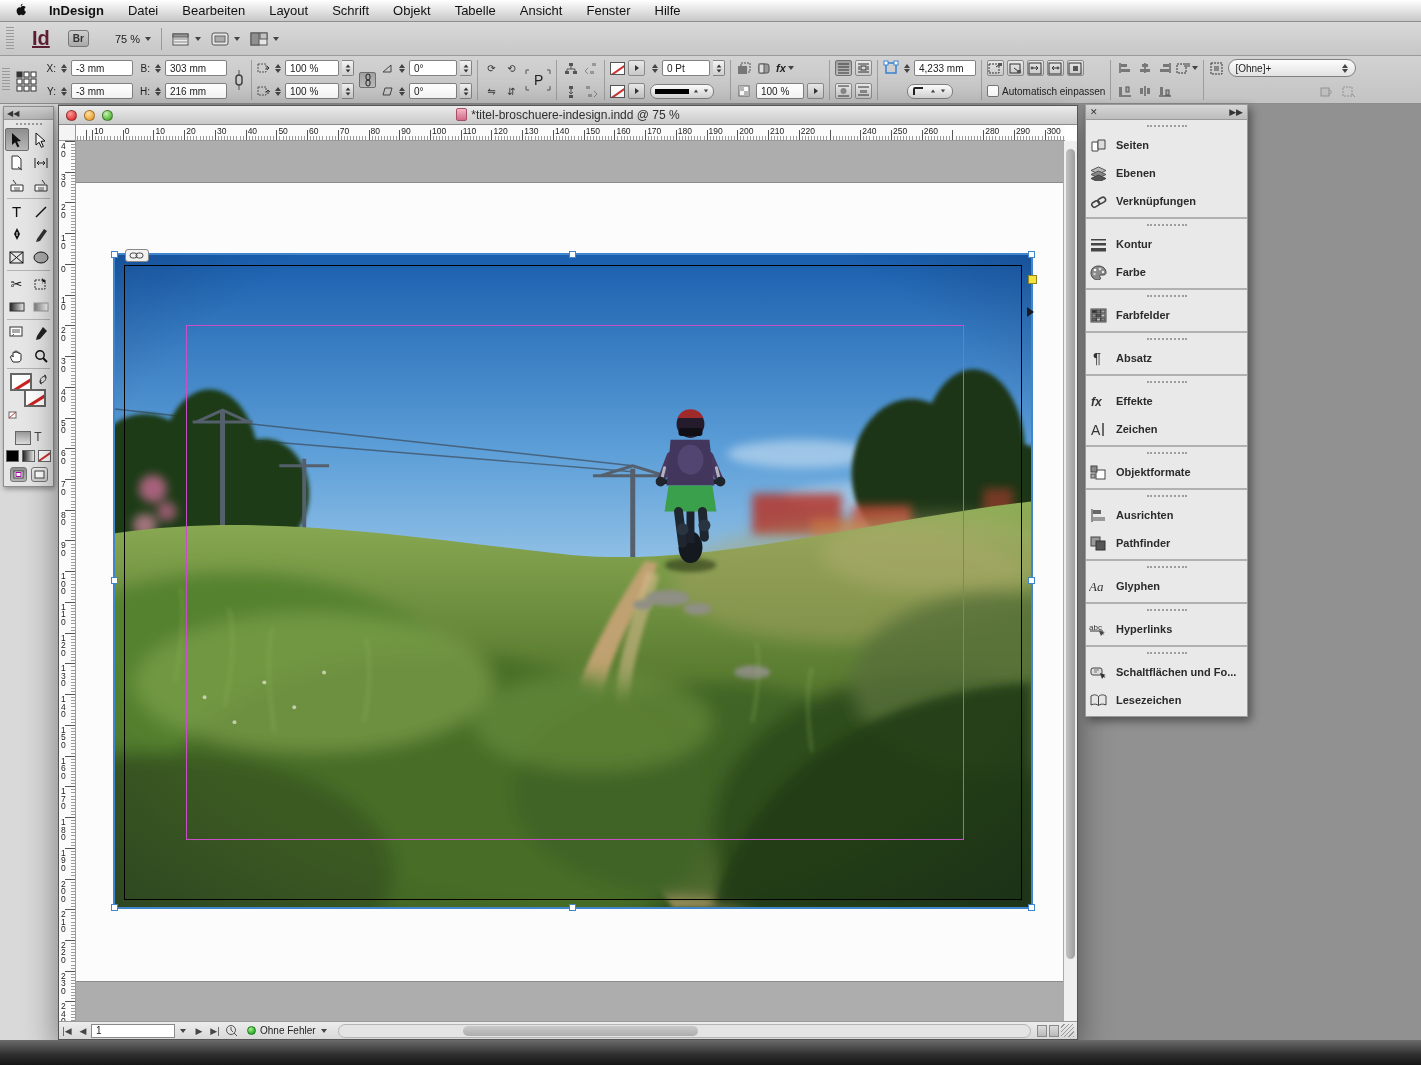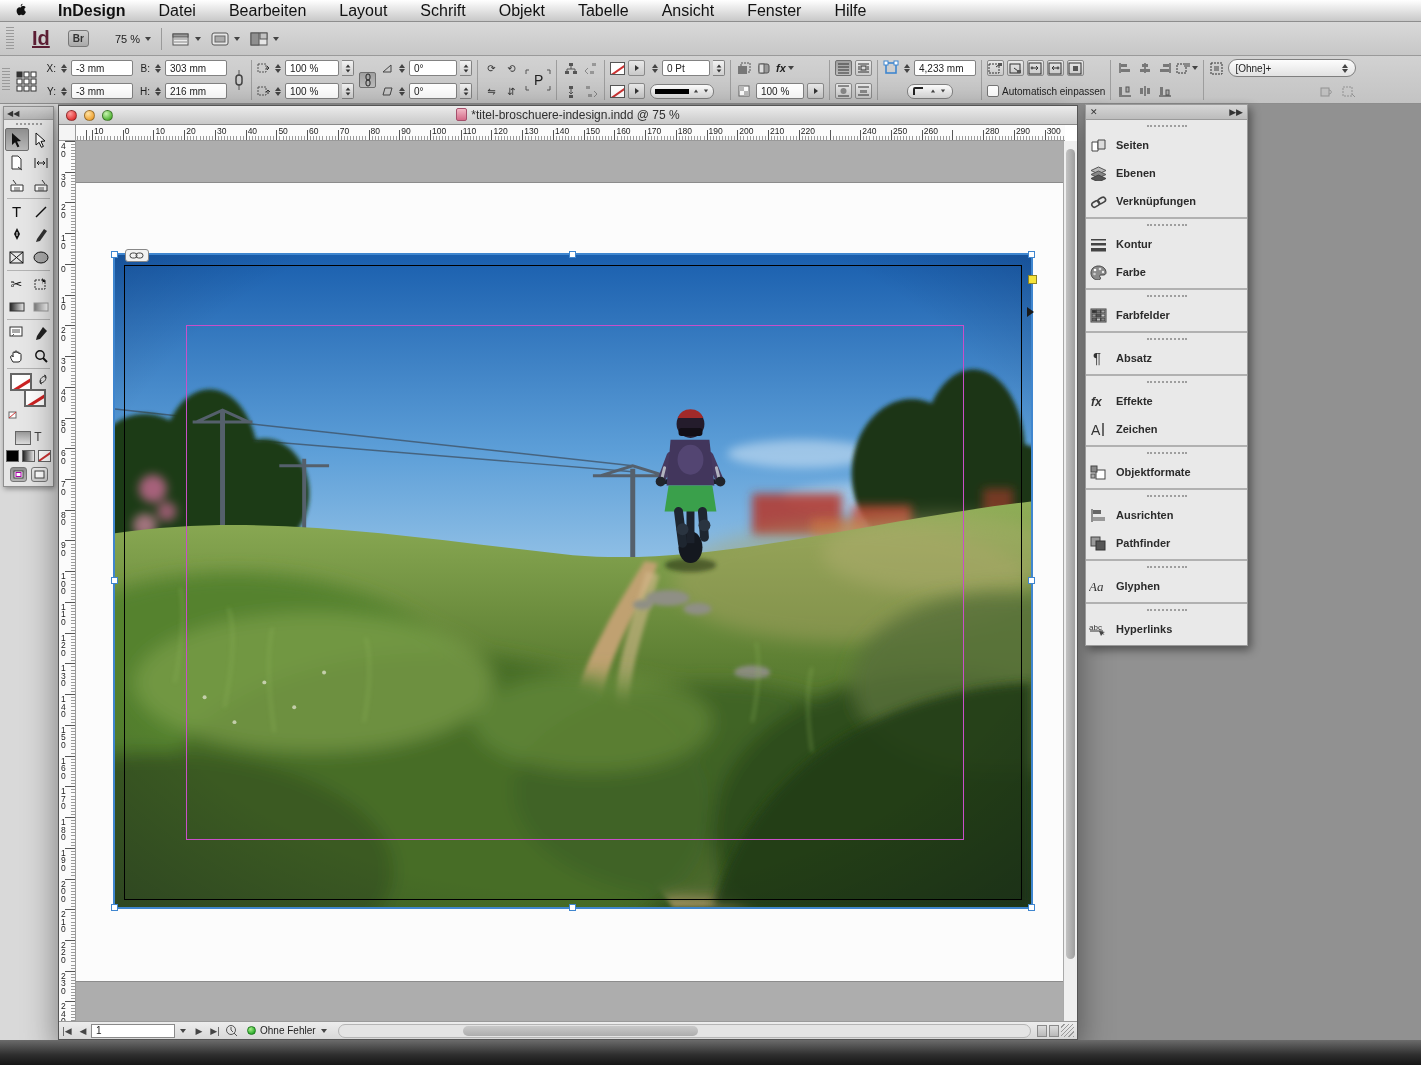--- a/index.html
+++ b/index.html
@@ -2,21 +2,21 @@
 <html><head>
 <meta charset="utf-8">
 <style>
   * { margin:0; padding:0; box-sizing:border-box; }
   html,body { width:1421px; height:1065px; overflow:hidden; font-family:"Liberation Sans","DejaVu Sans",sans-serif; }
   .screen { position:relative; width:1421px; height:1065px; background:#919191; }
 
   
   .menubar { position:absolute; left:0; top:0; width:1421px; height:22px;
     background:linear-gradient(#ffffff,#d8d8d8 70%,#c8c8c8); border-bottom:1px solid #8e8e8e;
-    display:flex; align-items:center; gap:13px; padding-left:14px; font-size:16px; color:#111; }
+    display:flex; align-items:center; gap:4px; padding-left:14px; font-size:13px; color:#111; }
   .menubar .apple { margin-right:8px; display:flex; align-items:center; }
   .menu-item { padding:0 10px; height:22px; display:flex; align-items:center; white-space:nowrap; }
   .menu-item.app { font-weight:bold; }
 
   
   .appbar { position:absolute; left:0; top:22px; width:1421px; height:34px;
     background:linear-gradient(#d9d9d9,#c7c7c7); border-bottom:1px solid #9a9a9a;
     display:flex; align-items:center; gap:10px; padding-left:6px; }
   .grip-v { width:8px; height:24px; background:repeating-linear-gradient(#9a9a9a 0 1px,transparent 1px 3px); }
   .id-logo { font-weight:bold; font-size:20px; color:#5c1d33; letter-spacing:0; padding:0 8px;text-decoration:underline; }
@@ -1359,17 +1359,41 @@
             <svg width="18" height="15">
               <text x="0" y="8" font-size="8" fill="#333">abc</text>
               <path d="M1 9h13" stroke="#333"></path>
               <path d="M10 9l2 5 1.5-2 2 1-1.5-2 2-1z" fill="#444"></path>
             </svg>
           </span>
         <span class="dock-label">Hyperlinks</span>
       </div>
     </div>
 
+    <div class="dock-group">
+      <div class="dock-grip">
+          <i></i>
+        </div>
+      <div class="dock-row">
+        <span class="dock-icon">
+            <svg width="17" height="15">
+              <rect x="1" y="3" width="11" height="7" rx="2" fill="#ddd" stroke="#444"></rect>
+              <path d="M4 5h5M4 7h3" stroke="#777"></path>
+              <path d="M10 8l2 6 1.5-2 2 1-1.5-2.5 2-.5z" fill="#333"></path>
+            </svg>
+          </span>
+        <span class="dock-label">Schaltflächen und Fo...</span>
+      </div>
+      <div class="dock-row">
+        <span class="dock-icon">
+            <svg width="17" height="15">
+              <path d="M1 3C4 1 7 2 8.5 3.5 10 2 13 1 16 3v9c-3-1.5-6-1-7.5.5C7 11 4 10.5 1 12Z" fill="#e6e6e6" stroke="#444"></path>
+              <path d="M8.5 3.5v9" stroke="#444"></path>
+            </svg>
+          </span>
+        <span class="dock-label">Lesezeichen</span>
+      </div>
+    </div>
 
   </div>
 
   <div class="bottom-strip"></div>
 </div>
 
 </body></html>

